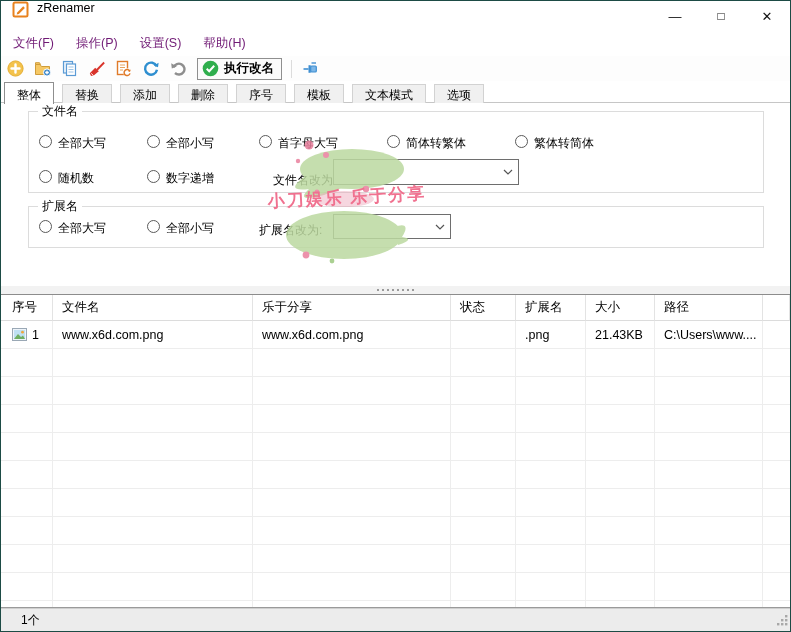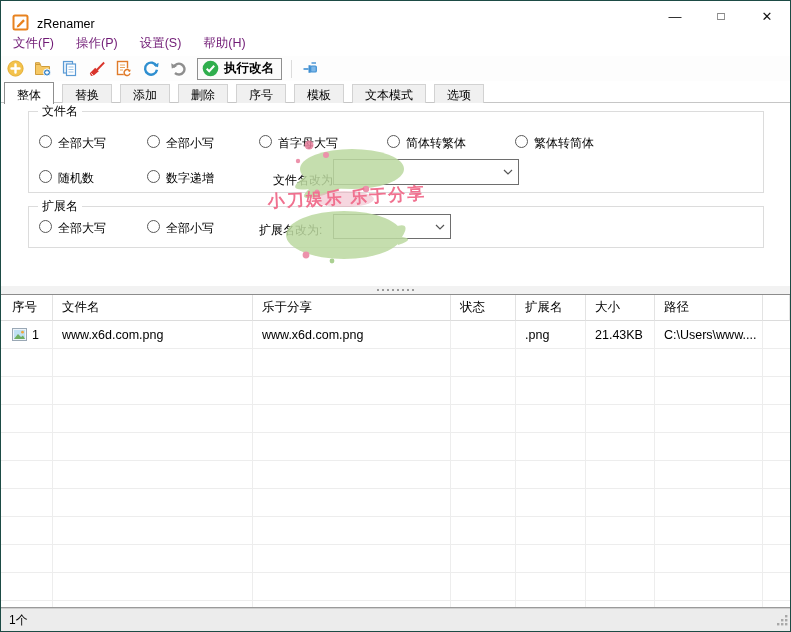--- a/index.html
+++ b/index.html
@@ -5,21 +5,21 @@
   * { margin:0; padding:0; box-sizing:border-box; }
   html,body { width:791px; height:632px; font-family:"Liberation Sans","DejaVu Sans",sans-serif; }
   .window{
     width:791px; height:632px;
     border:1px solid #1d4b45;
     background:#fff;
     display:flex; flex-direction:column;
     position:relative; overflow:hidden;
   }
   
-  .titlebar{ height:30px; display:flex; align-items:flex-end; background:#fff; flex:0 0 auto;}
+  .titlebar{ height:30px; display:flex; align-items:flex-start; background:#fff; flex:0 0 auto;}
   .app-icon{ width:17px; height:17px; margin-left:11px; display:flex;}
   .title-text{ margin-left:8px; font-size:12.5px; color:#000; }
   .win-controls{ margin-left:auto; display:flex; height:100%; }
   .winbtn{ width:46px; height:100%; display:flex; align-items:center; justify-content:center; font-size:13px; color:#111; font-weight:300; cursor:default;}
   .winbtn.max{ font-size:12px; }
   
   .menubar{ height:25px; display:flex; align-items:center; padding-left:2px; background:#fff; flex:0 0 auto;}
   .menu-item{ padding:3px 10px; font-size:12.5px; color:#701a75; margin-right:2px;}
   
   .toolbar{ height:25px; display:flex; align-items:center; padding-left:5px; gap:8px; background:#fdfdfd; flex:0 0 auto;}
@@ -52,21 +52,21 @@
   .splitter-dots i{ width:2px; height:2px; background:#9a9a9a; display:block;}
   
   .table{ flex:1 1 auto; overflow:hidden; background:#fff; border-top:1px solid #8c8c8c; border-bottom:1px solid #9a9a9a; display:flex; flex-direction:column;}
   .tr{ display:grid; grid-template-columns:52px 200px 198px 65px 70px 69px 108px 1fr; flex:0 0 auto;}
   .td{ height:28px; display:flex; align-items:center; padding-left:9px; font-size:12.5px; color:#000; border-right:1px solid #ededed; border-bottom:1px solid #ededed; overflow:hidden; white-space:nowrap;}
   .td:last-child{ border-right:none;}
   .thead .td{ height:26px; border-right:1px solid #e3e3e3; border-bottom:1px solid #dcdcdc; background:#fff;}
   .td.first{ padding-left:11px;}
   .cell-icon{ margin-right:5px; display:flex; flex:0 0 auto;}
   
-  .statusbar{ height:23px; background:#ececec; border-top:1px solid #cfcfcf; display:flex; align-items:center; padding:0 8px; font-size:12px; color:#000; flex:0 0 auto; position:relative;}
+  .statusbar{ height:23px; background:#ececec; border-top:1px solid #cfcfcf; display:flex; align-items:center; padding:0 20px; font-size:12px; color:#000; flex:0 0 auto; position:relative;}
   .grip{ position:absolute; right:2px; bottom:2px;}
 </style>
 </head>
 <body>
 
 <div class="window">
 
   <div class="titlebar">
     <span class="app-icon">
       <svg width="17" height="17" viewBox="0 0 17 17">

